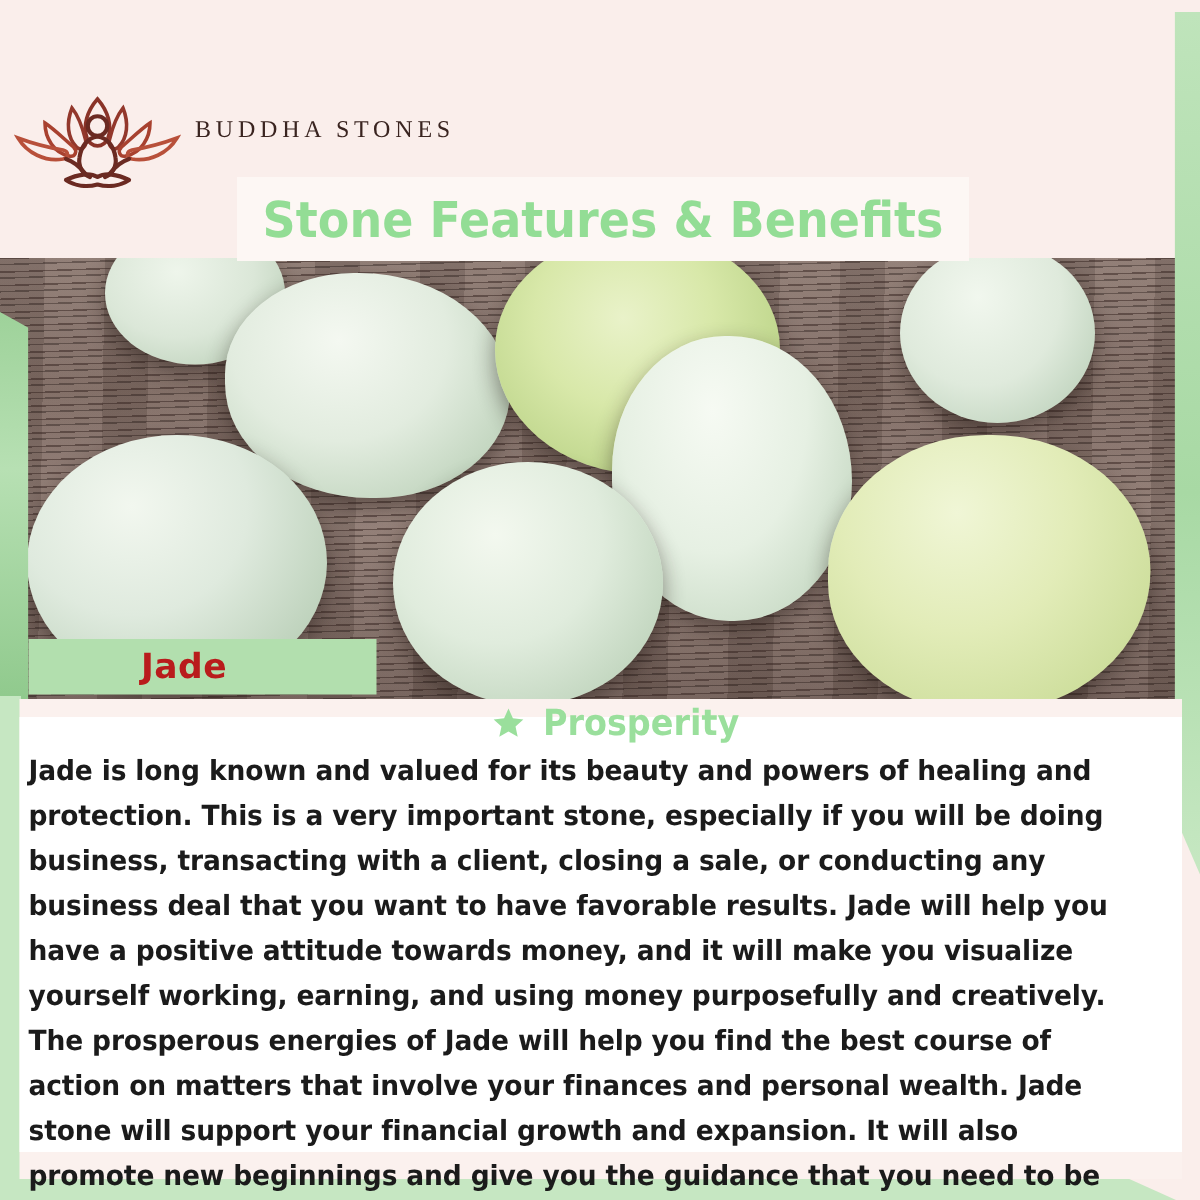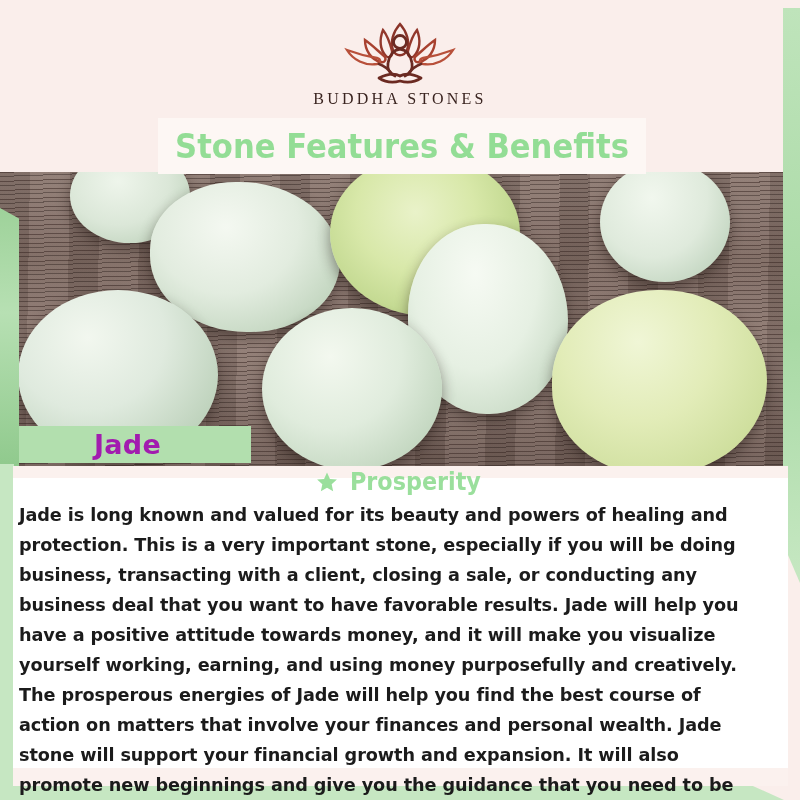--- a/index.html
+++ b/index.html
@@ -62,21 +62,21 @@
 
   
   .header {
     position: absolute;
     left: 0;
     top: 0;
     width: 800px;
     height: 172px;
     background: #faeeeb;
     display: flex;
-    flex-direction: column;
+    flex-direction: row;
     align-items: center;
     justify-content: flex-start;
   }
   .logo-mark {
     margin-top: 16px;
     width: 130px;
     height: 72px;
     display: block;
   }
   .brand-name {
@@ -166,22 +166,22 @@
     height: 37px;
     background: #b2dfae;
     display: flex;
     align-items: center;
     z-index: 6;
   }
   .name-tag-text {
     margin-left: 75px;
     font-family: "DejaVu Sans", sans-serif;
     font-weight: bold;
-    font-size: 27px;
-    color: #a21caf;
+    font-size: 23px;
+    color: #b91c1c;
     letter-spacing: 0.3px;
   }
 
   
   .content {
     position: absolute;
     left: 13px;
     top: 466px;
     width: 775px;
     height: 320px;
@@ -200,20 +200,21 @@
   .benefits {
     position: absolute;
     left: 0;
     top: 2px;
     width: 775px;
     display: flex;
     align-items: center;
     justify-content: center;
     gap: 24px;
     z-index: 7;
+    padding-left: 12px;
   }
   .benefit {
     display: flex;
     align-items: center;
     gap: 7px;
   }
   .star {
     width: 22px;
     height: 22px;
     display: inline-block;

